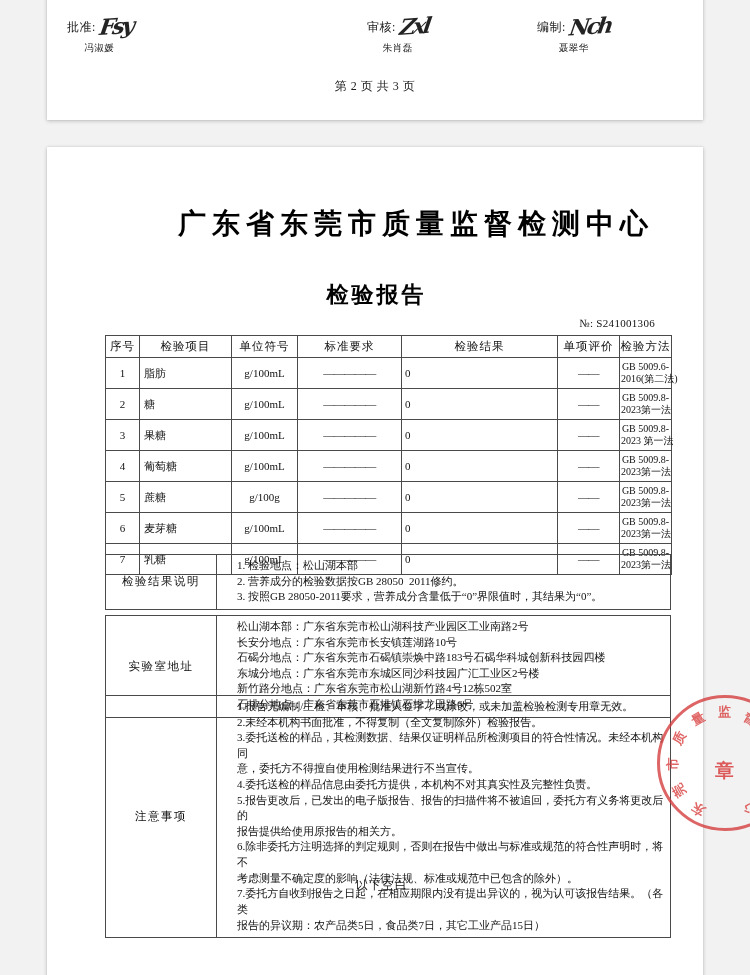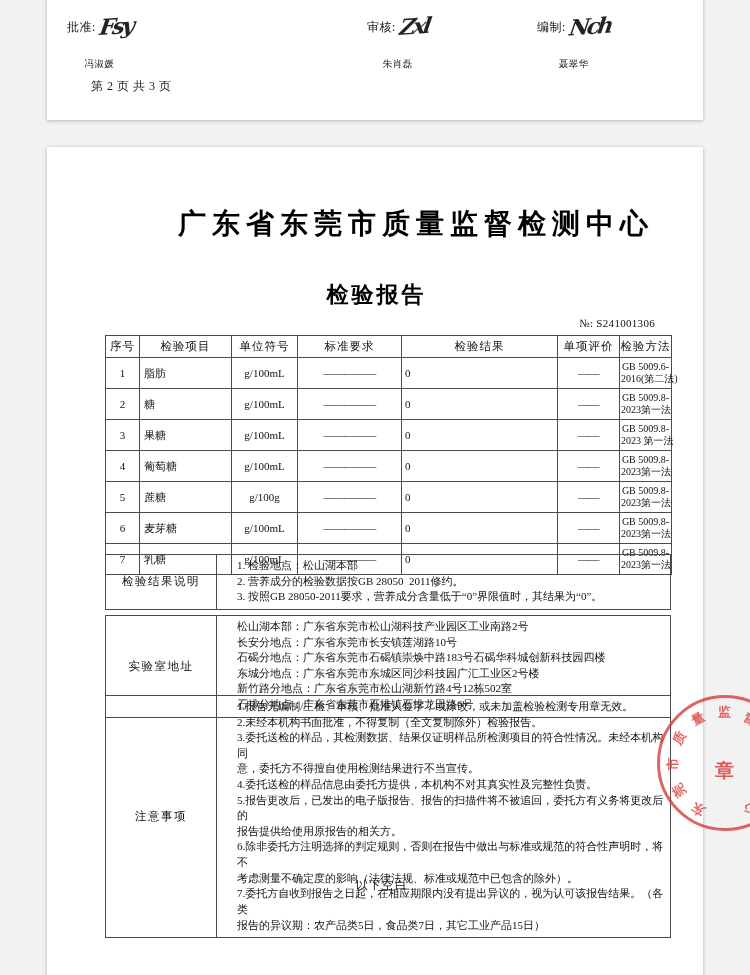--- a/index.html
+++ b/index.html
@@ -62,36 +62,36 @@
     color: #111;
     transform: skewX(-12deg) rotate(-4deg);
     letter-spacing: -3px;
     line-height: 1;
     opacity: 0.92;
   }
   .sign-name {
     font-size: 9.5px;
     color: #1a1a1a;
     text-align: center;
-    margin-top: 20px;
+    margin-top: 4px;
     letter-spacing: 0.5px;
   }
   .sb-approve { left: 20px; }
   .sb-review  { left: 320px; }
   .sb-prepare { left: 490px; }
 
   .page-number {
     position: absolute;
     left: 0;
     top: 198px;
     width: 656px;
+    text-align: center;
     font-size: 12px;
     color: #1a1a1a;
     letter-spacing: 0.5px;
-    margin-left: 44px;
   }
 
   
   .org-cn {
     position: absolute;
     left: 0; top: 58px;
     width: 732px;
     text-align: center;
     font-family: "Liberation Sans", "DejaVu Sans", sans-serif;
     font-weight: bold;

